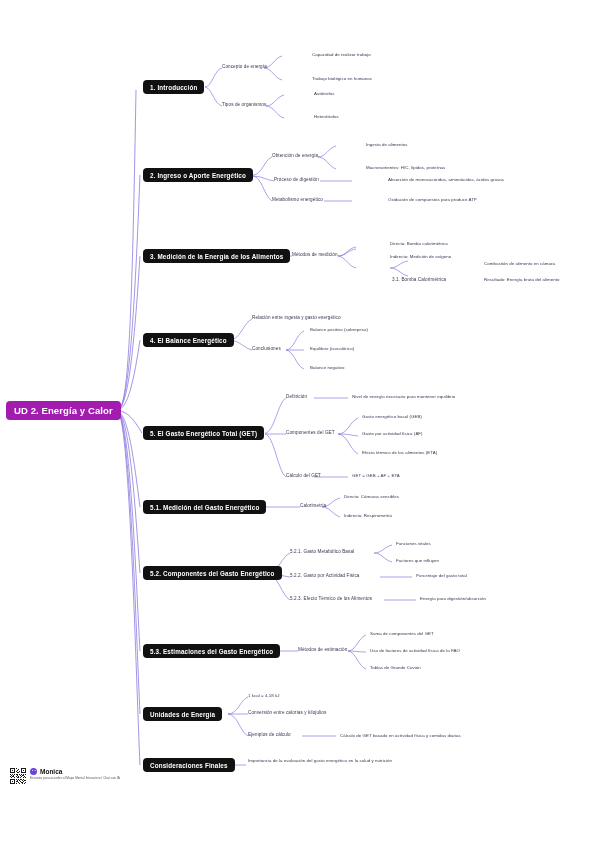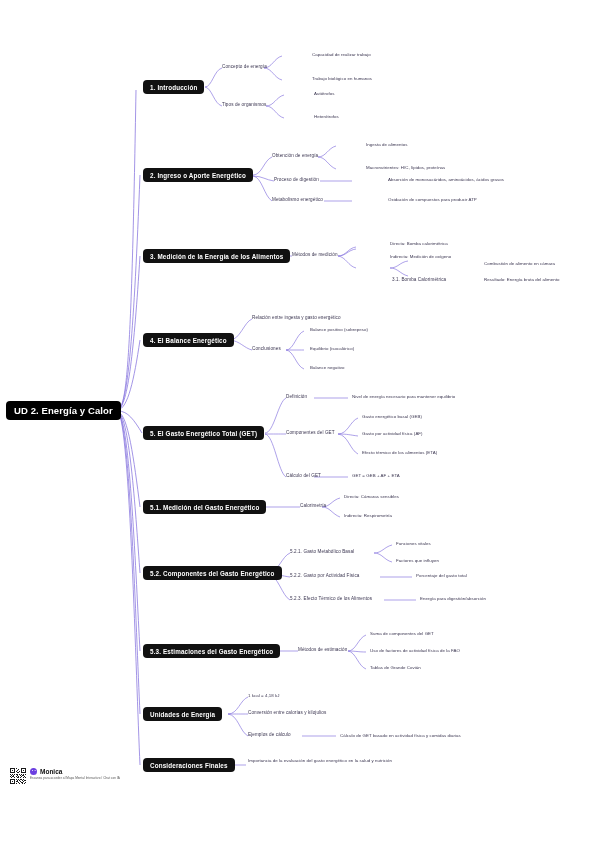--- a/index.html
+++ b/index.html
@@ -10,21 +10,21 @@
     overflow:hidden;
     position:relative;
   }
   #canvas{position:absolute;inset:0;}
   svg.links{position:absolute;left:0;top:0;width:599px;height:848px;pointer-events:none;}
 
   .node{position:absolute;box-sizing:border-box;white-space:nowrap;}
 
   
   .root{
-    background:#000000;
+    background:#a21caf;
     color:#ffffff;
     font-size:9.5px;
     font-weight:bold;
     padding:4px 8px;
     border-radius:4px;
     letter-spacing:.1px;
   }
   
   .l1{
     background:#111111;

